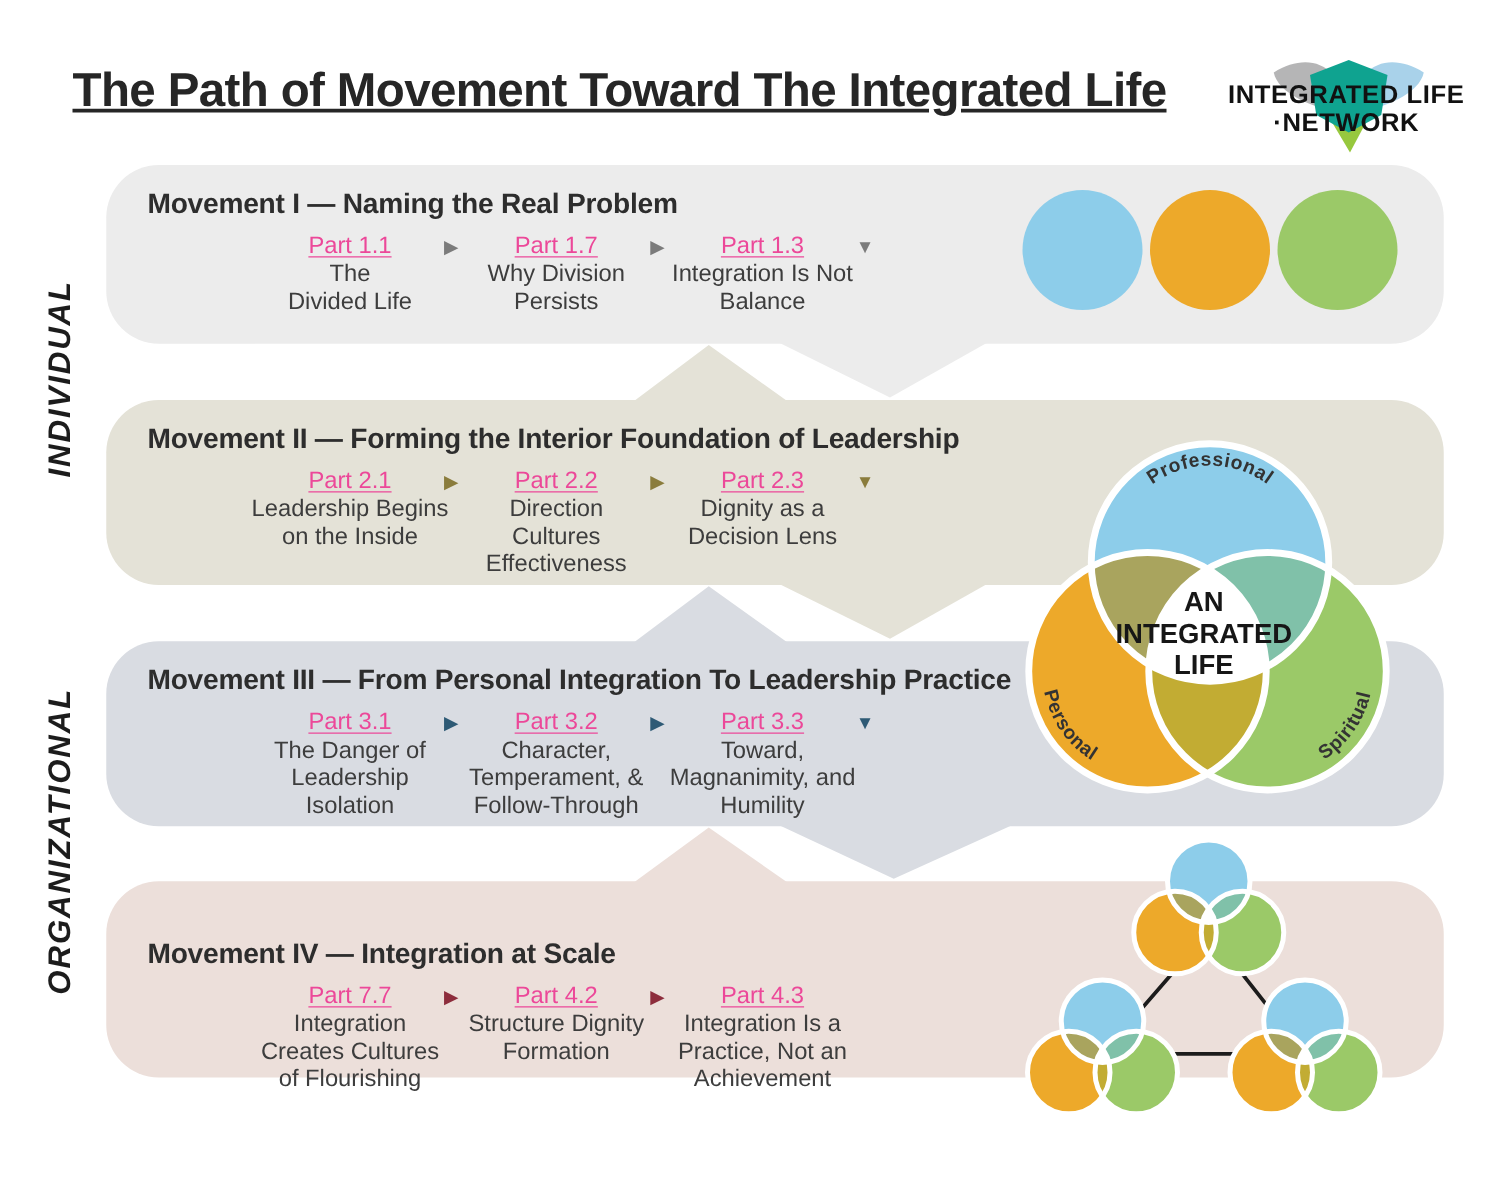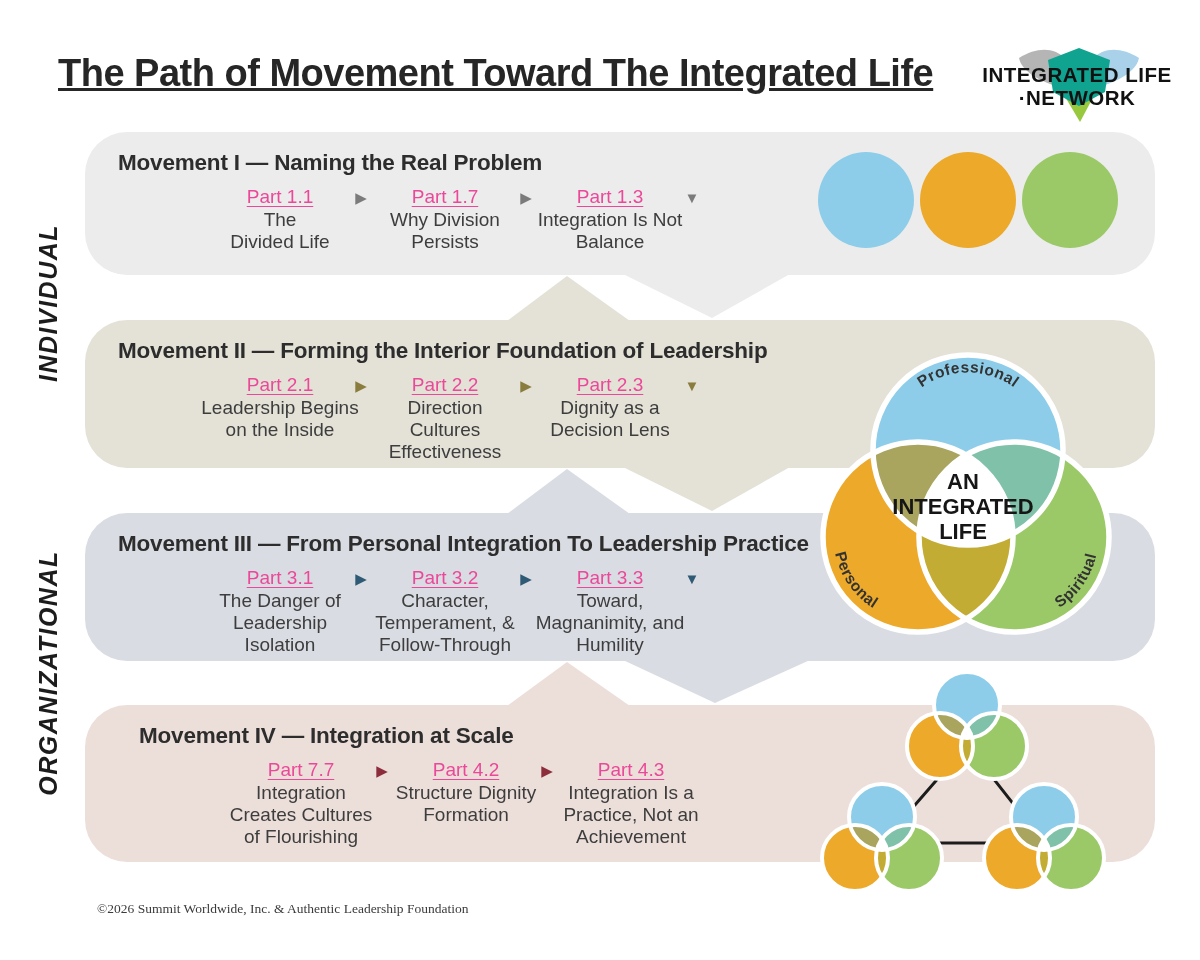--- a/index.html
+++ b/index.html
@@ -10,21 +10,21 @@
   .page-title{left:46px;top:40px;font-size:38px;font-weight:bold;color:#262626;letter-spacing:-0.5px;}
   .vlabel{position:absolute;width:360px;height:34px;display:flex;align-items:center;justify-content:center;
           transform:rotate(-90deg);font-style:italic;font-weight:bold;font-size:25px;
           letter-spacing:1.5px;color:#1c1c1c;z-index:2;}
   .vlabel.ind{left:-132px;top:286px;}
   .vlabel.org{left:-132px;top:656px;}
   .band{position:absolute;left:85px;width:924px;z-index:2;}
   .band.b1{top:132px;height:143px;}
   .band.b2{top:320px;height:148px;}
   .band.b3{top:513px;height:148px;}
-  .band.b4{top:705px;height:157px;margin-left:21px;}
+  .band.b4{top:732px;height:157px;}
   .m-heading{position:absolute;left:33px;top:18px;margin:0;font-size:22.5px;font-weight:bold;
              color:#2d2d2d;letter-spacing:-0.2px;white-space:nowrap;}
   .parts{position:absolute;left:0;top:54px;right:0;}
   .part{position:absolute;width:160px;text-align:center;font-size:19px;color:#3d3d3d;line-height:22px;}
   .part.c1{left:115px;}.part.c2{left:280px;}.part.c3{left:445px;}
   .part-label{text-decoration:underline;text-underline-offset:3px;color:#ec4899;margin-bottom:1px;}
   .mk{position:absolute;top:2px;width:22px;text-align:center;font-size:15px;line-height:20px;}
   .mk1{left:265px;}.mk2{left:430px;}.mk3{left:596px;}
   .footer{left:97px;top:901px;font-family:"Liberation Serif",serif;font-size:13.5px;color:#3b3b3b;}
 </style>
@@ -240,14 +240,13 @@
         <span class="mk mk2" style="color: rgb(141, 45, 60);">▶</span>
         <div class="part c3">
           <div class="part-label">Part 4.3</div>
           <div>Integration Is a</div>
           <div>Practice, Not an</div>
           <div>Achievement</div>
         </div>
       </div>
   </div>
 
-  <div class="overlay footer" style="position:absolute;">©2026 Summit Worldwide, Inc. &amp; Authentic Leadership Foundation</div>
 </div>
 
 </body></html>

